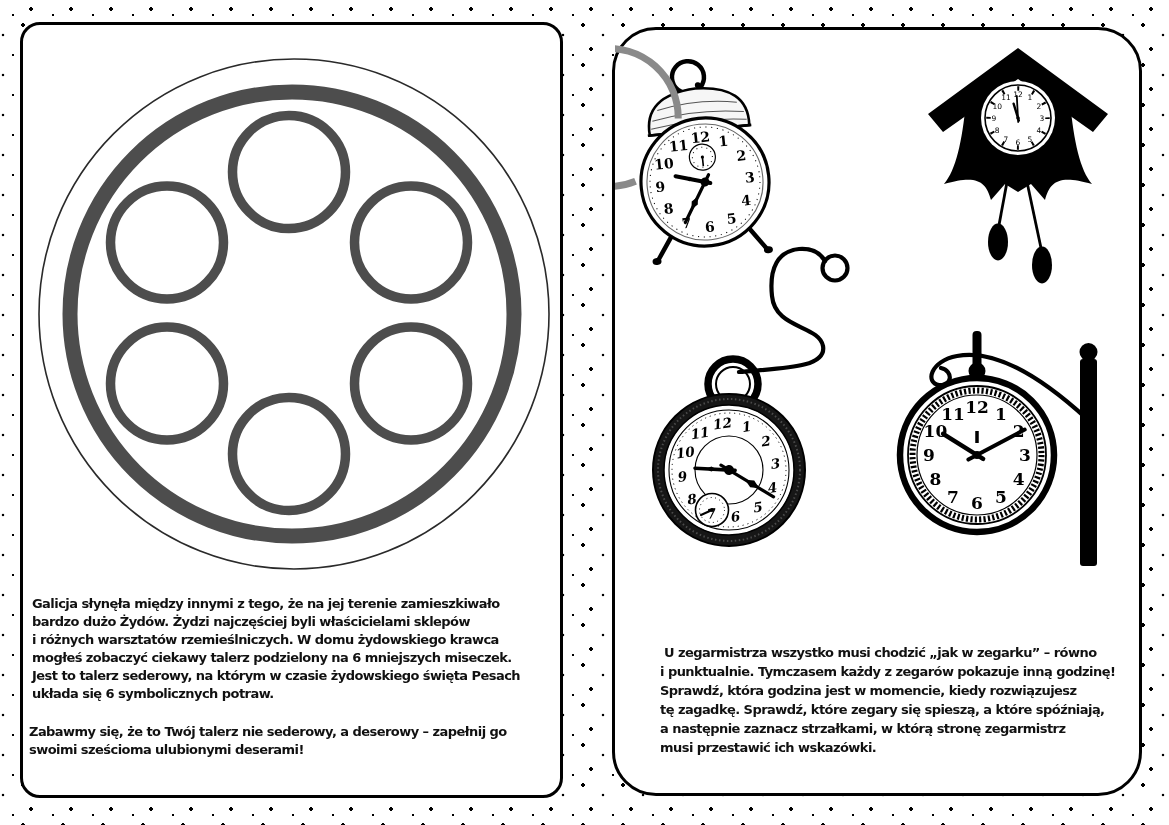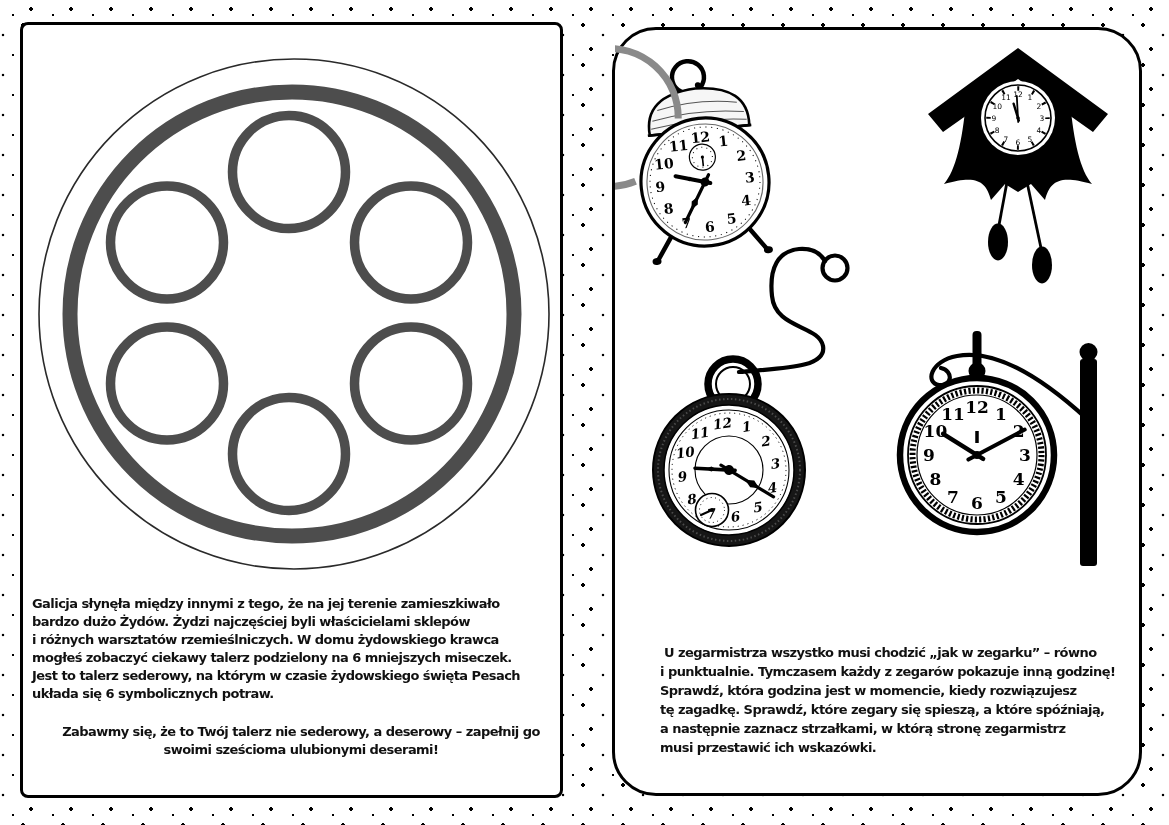--- a/index.html
+++ b/index.html
@@ -12,32 +12,32 @@
       radial-gradient(circle,#000 1.6px,transparent 1.8px),
       radial-gradient(circle,#000 1.3px,transparent 1.5px);
     background-size:40px 40px,40px 40px,40px 40px,40px 40px;
     background-position:3px 5px,23px 15px,11px 29px,33px 35px;
     font-family:"DejaVu Sans",sans-serif;
   }
   .page{
     position:absolute;background:#fff;border:3.5px solid #000;
     box-sizing:border-box;
   }
-  .page-left{left:20px;top:22px;width:543px;height:776px;border-radius:8px;}
+  .page-left{left:20px;top:22px;width:543px;height:776px;border-radius:20px;}
   .page-right{left:612px;top:27px;width:530px;height:769px;border-radius:44px;}
   .art{position:absolute;left:0;top:0;}
   .txt{
     position:absolute;
     font-family:"DejaVu Sans",sans-serif;
     font-weight:700;color:#111;
     font-size:13px;line-height:18px;letter-spacing:-0.55px;
     white-space:pre-wrap;margin:0;
   }
   .txt-l1{left:9px;top:570px;width:522px;}
-  .txt-l2{left:17px;top:698px;width:522px;text-align:center;}
+  .txt-l2{left:6px;top:698px;width:522px;}
   .txt-r1{left:9px;top:613px;width:508px;line-height:19px;margin-left:36px;}
   svg text{fill:#000;}
 </style>
 </head>
 <body>
 
 <div class="page page-left">
   <svg class="art" width="536" height="566" viewBox="0 0 536 566">
 
     <circle cx="271" cy="289" r="255" fill="#fff" stroke="#2a2a2a" stroke-width="1.6"></circle>

